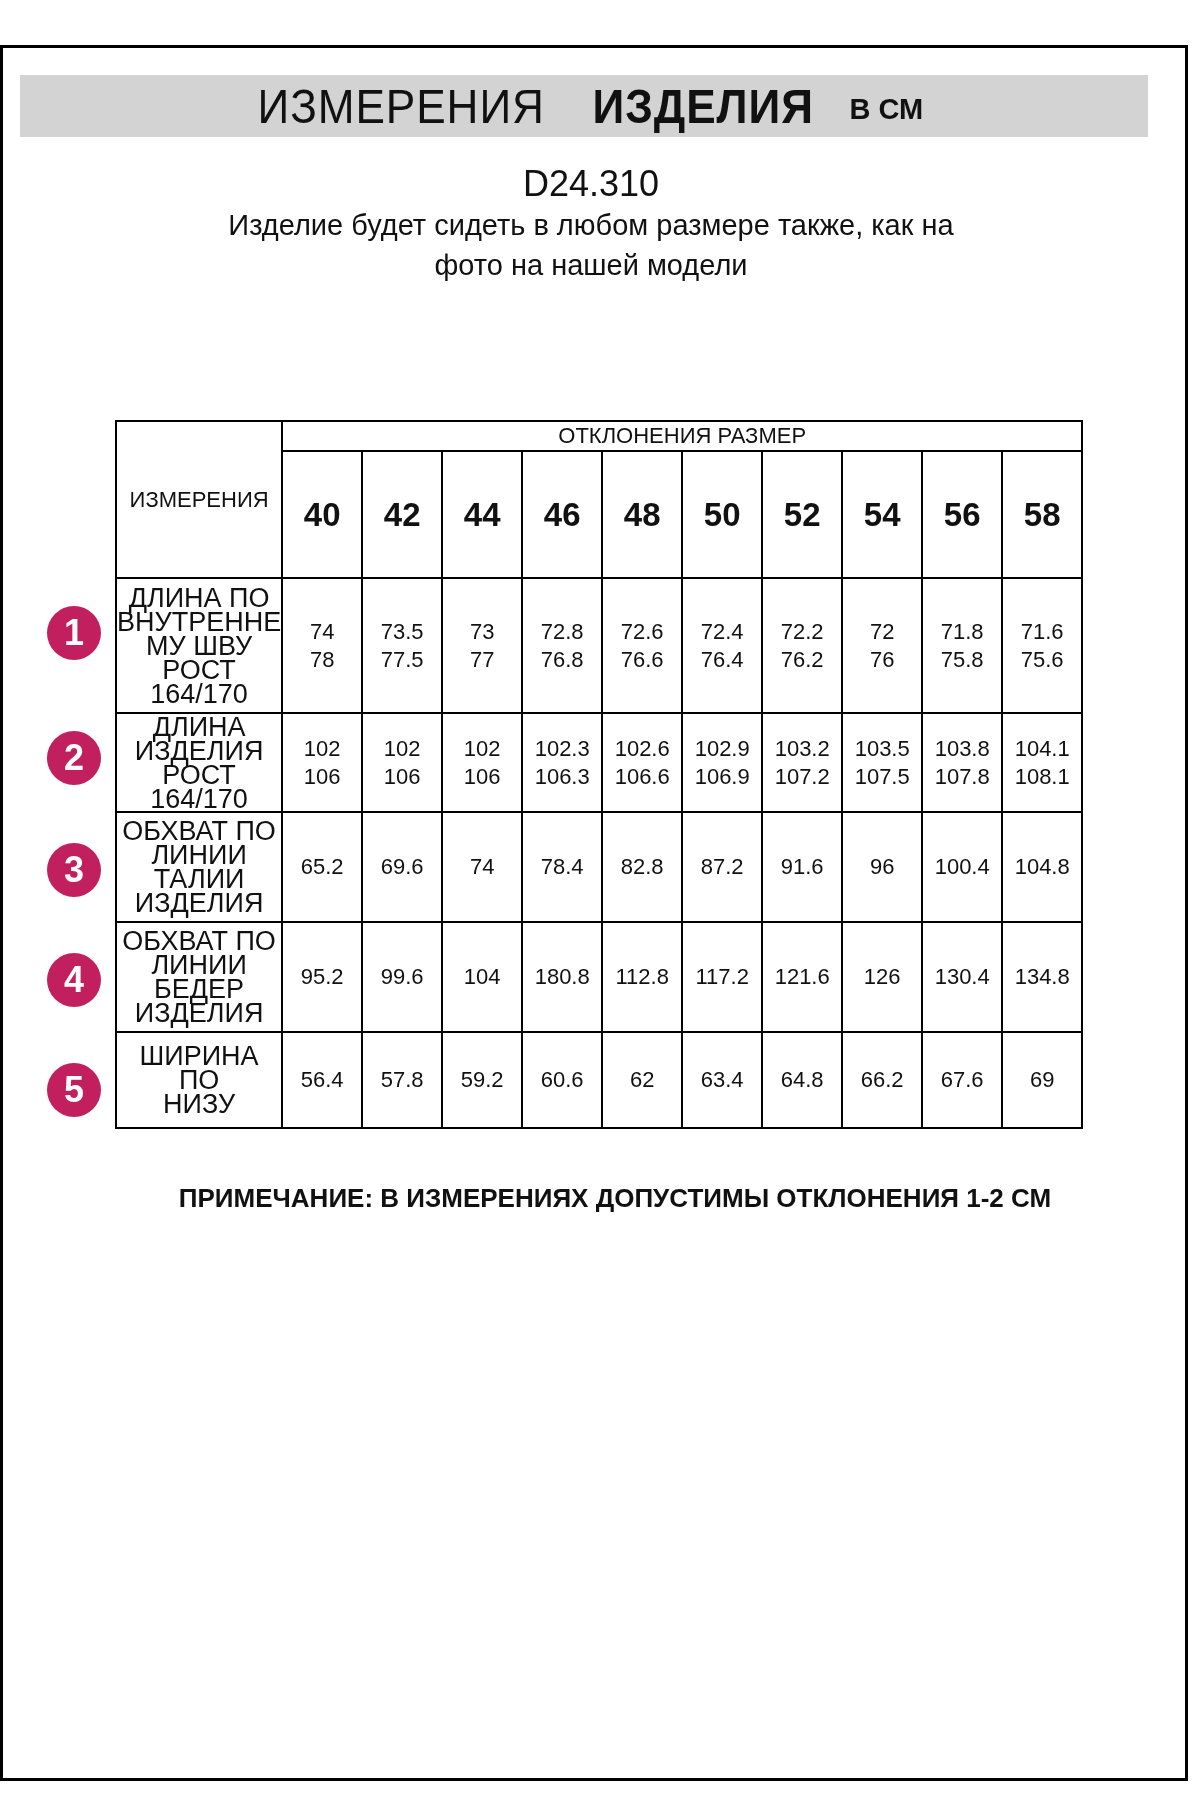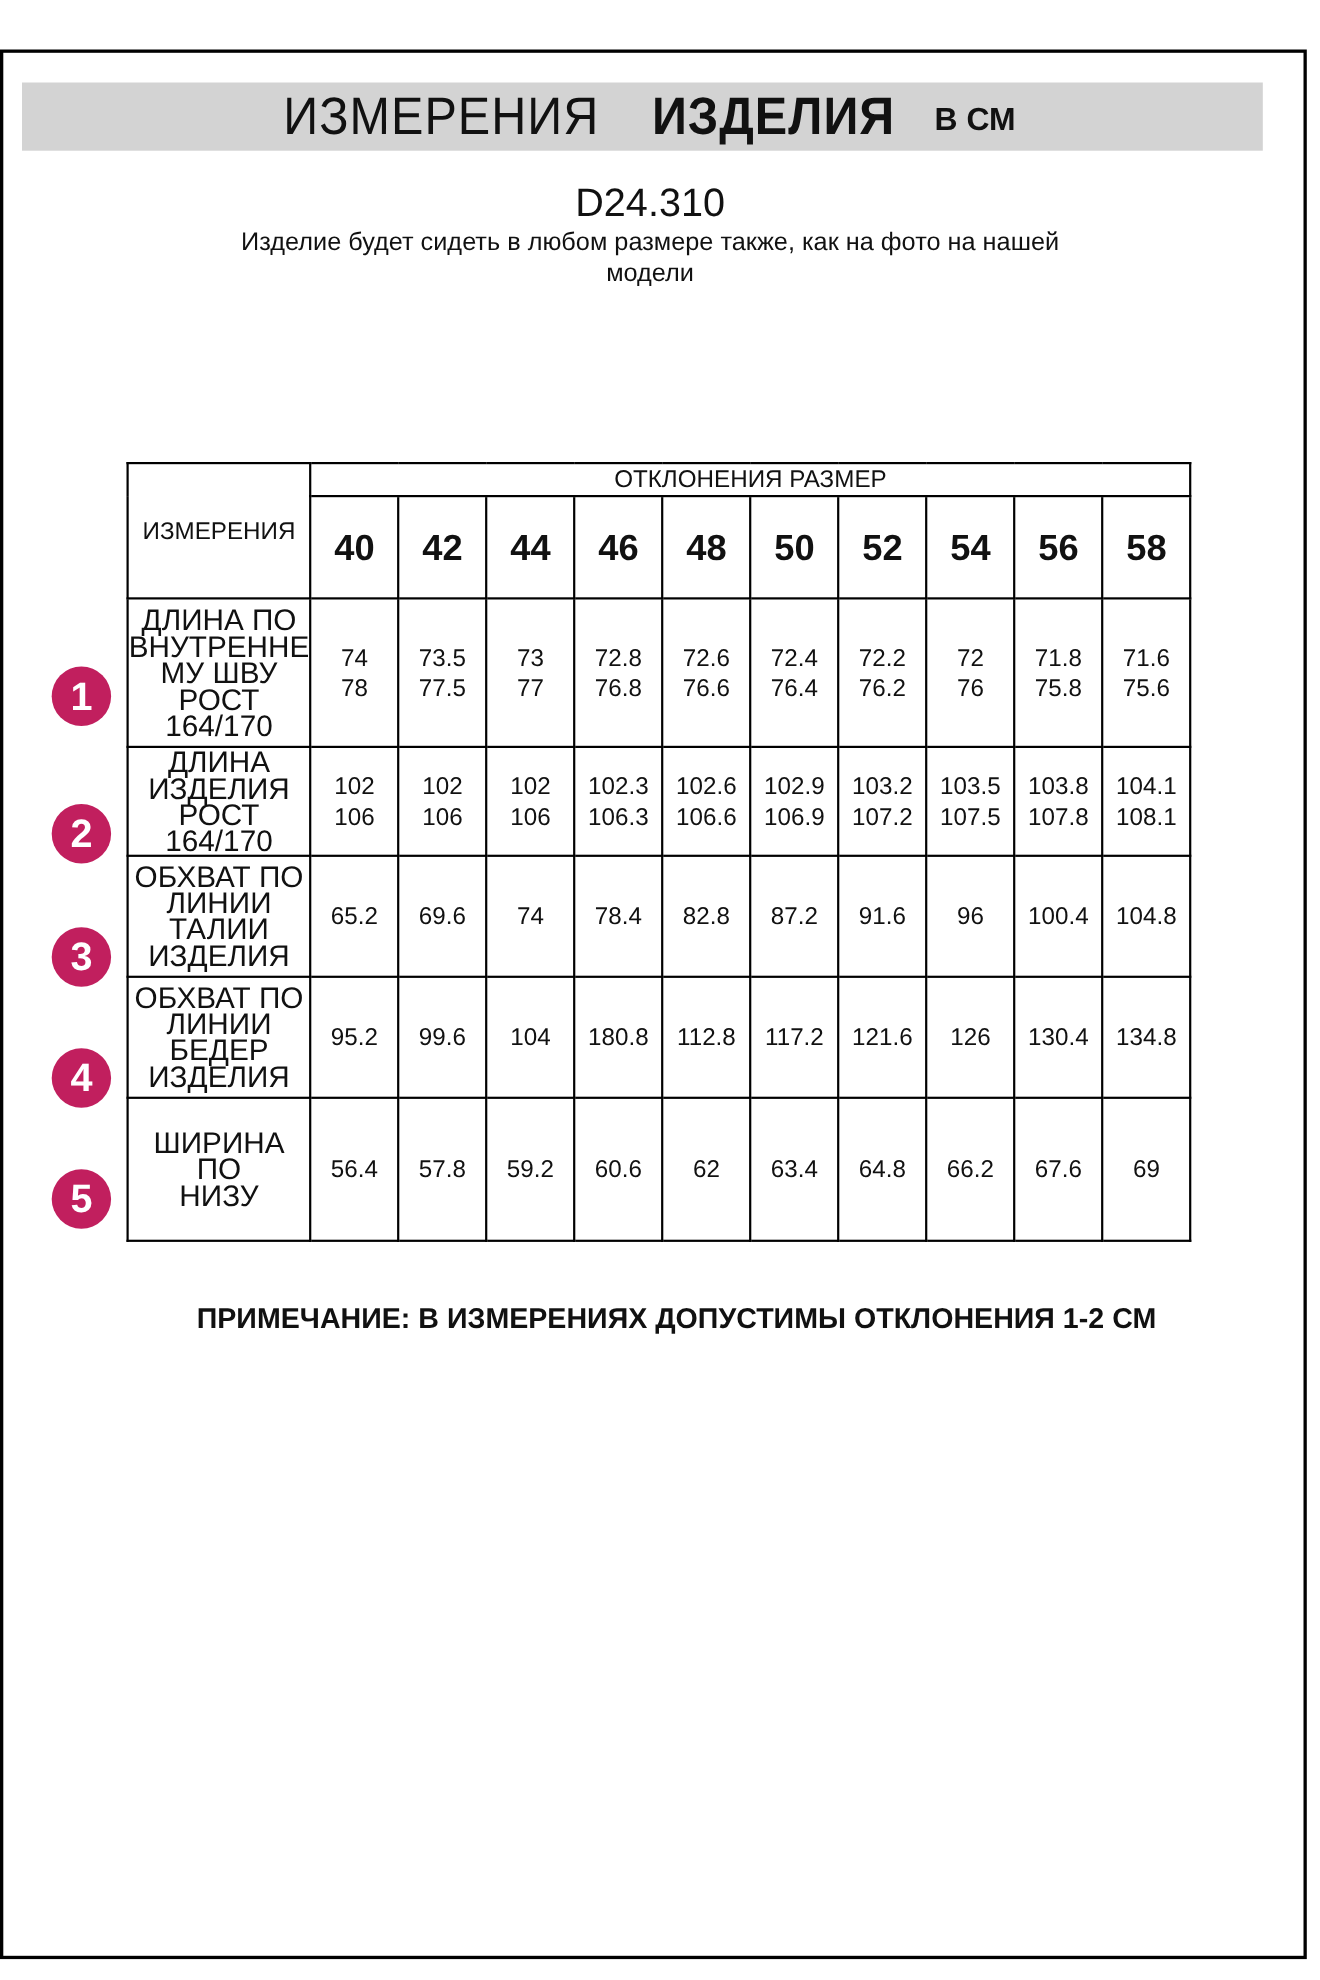--- a/index.html
+++ b/index.html
@@ -19,44 +19,44 @@
   }
   .band .t-main{font-size:48px;font-weight:500;letter-spacing:1px;transform:scaleX(.92);}
   .band .t-sec{font-size:48px;font-weight:bold;letter-spacing:1px;transform:scaleX(.92);}
   .band .t-unit{font-size:29px;font-weight:bold;padding-top:6px;}
   .article{
     position:absolute;left:0;top:152px;width:1182px;text-align:center;
     font-size:36px;font-weight:500;margin-top:11px;
   }
   .subtitle{
     position:absolute;left:191px;top:205px;width:800px;text-align:center;
-    font-size:23px;line-height:28px;
+    font-size:29px;line-height:40px;
   }
   table.size-table{
     position:absolute;left:115px;top:420px;border-collapse:collapse;
     table-layout:fixed;
   }
   table.size-table td,table.size-table th{
     border:2px solid #000;padding:0;text-align:center;vertical-align:middle;
     background:#fff;
   }
   col.c-label{width:133px;}
   col.c-size{width:80px;}
   tr.group-row{height:30px;}
   tr.group-row th{font-weight:400;font-size:22px;}
-  tr.sizes-row{height:93px;}
+  tr.sizes-row{height:127px;}
   tr.sizes-row th.size{font-size:33px;font-weight:bold;}
   th.corner{font-weight:400;font-size:21px;}
   td.rowlabel{font-size:27px;line-height:24px;white-space:pre-line;}
   td.val{font-size:22px;line-height:28px;white-space:pre-line;}
   tr.r1{height:135px;}
   tr.r2{height:99px;}
   tr.r3{height:110px;}
   tr.r4{height:110px;}
-  tr.r5{height:130px;}
+  tr.r5{height:96px;}
   .badge{
     position:absolute;left:47px;width:54px;height:54px;border-radius:50%;
     background:var(--badge,#c11f5e);color:#fff;font-size:36px;font-weight:bold;
     display:flex;align-items:center;justify-content:center;line-height:1;
   }
   .badge.b1{top:606px;}
   .badge.b2{top:731px;}
   .badge.b3{top:843px;}
   .badge.b4{top:953px;}
   .badge.b5{top:1063px;}

